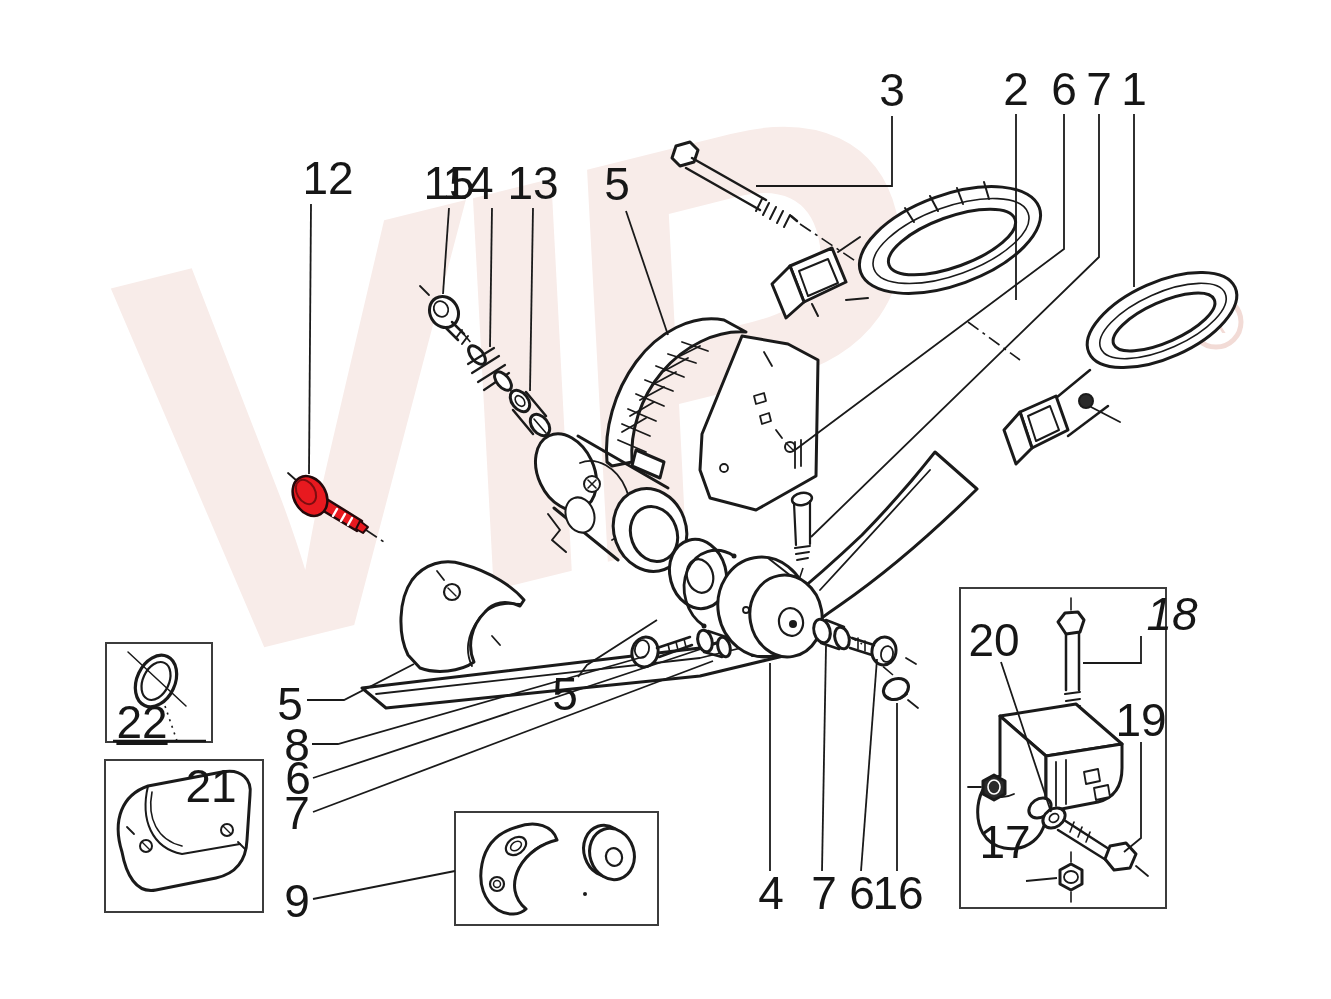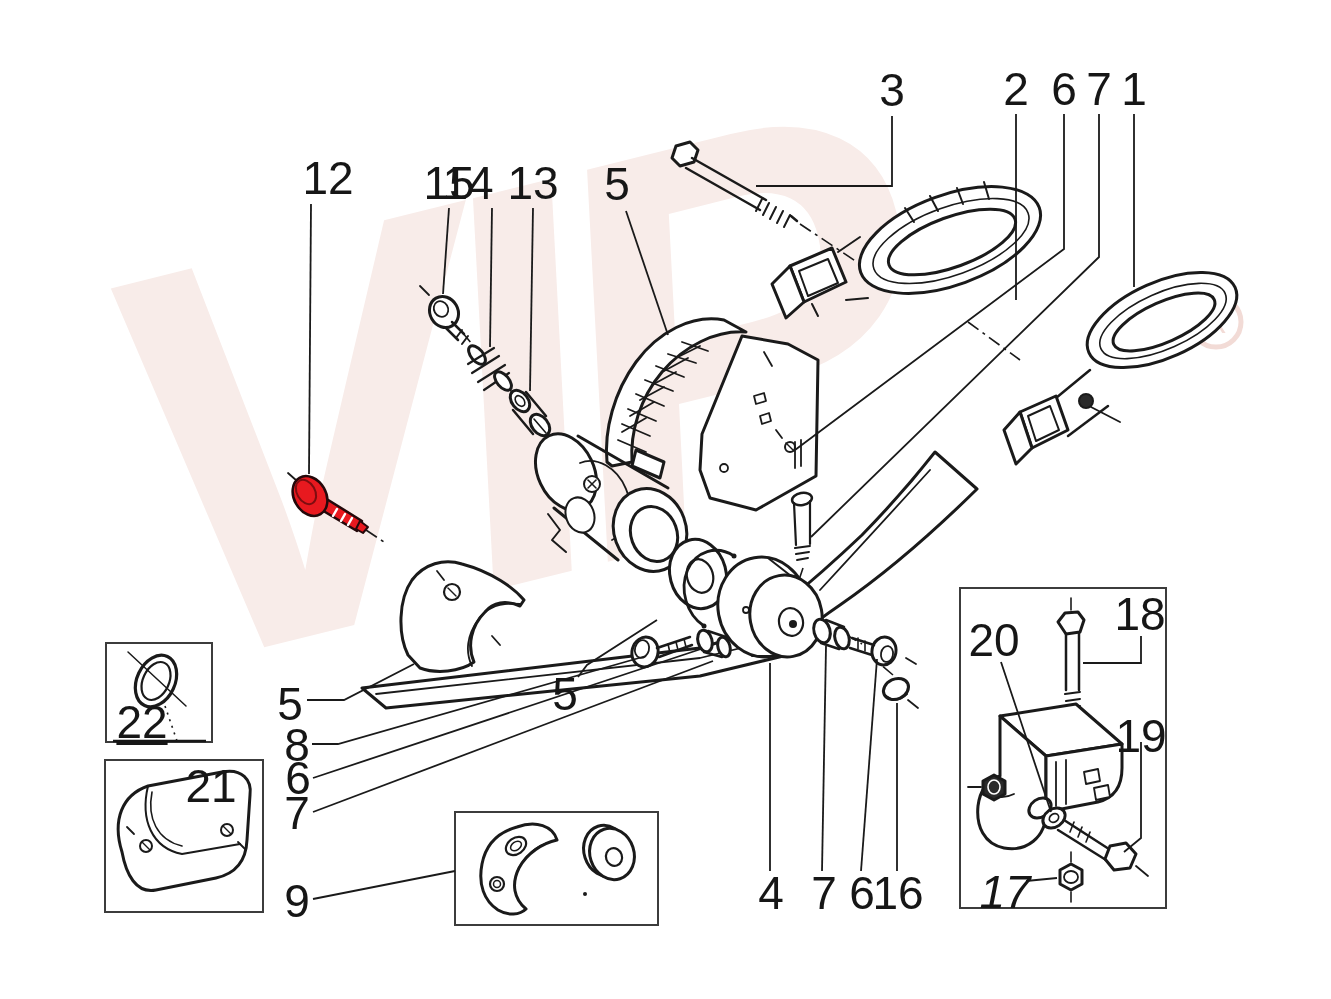--- a/index.html
+++ b/index.html
@@ -387,17 +387,17 @@
       <div class="callout" style="left: 297px; top: 813px;">7</div>
       <div class="callout" style="left: 297px; top: 901px;">9</div>
       <div class="callout" style="left: 565px; top: 694px;">5</div>
       <div class="callout u" style="left: 142px; top: 722px;">22</div>
       <div class="callout" style="left: 167px; top: 786px; margin-left: 44px;">21</div>
       <div class="callout" style="left: 771px; top: 893px;">4</div>
       <div class="callout" style="left: 824px; top: 893px;">7</div>
       <div class="callout" style="left: 862px; top: 893px;">6</div>
       <div class="callout" style="left: 898px; top: 893px;">16</div>
       <div class="callout" style="left: 994px; top: 640px;">20</div>
-      <div class="callout" style="left: 1140px; top: 614px;">18</div>
-      <div class="callout" style="left: 1141px; top: 720px; margin-top: 16px;">19</div>
-      <div class="callout" style="left: 1005px; top: 892px; font-style: italic;">17</div>
+      <div class="callout" style="left: 1172px; top: 614px; font-style: italic;">18</div>
+      <div class="callout" style="left: 1141px; top: 720px;">19</div>
+      <div class="callout" style="left: 1005px; top: 842px;">17</div>
     </div>
 </div>
 
 </body></html>

